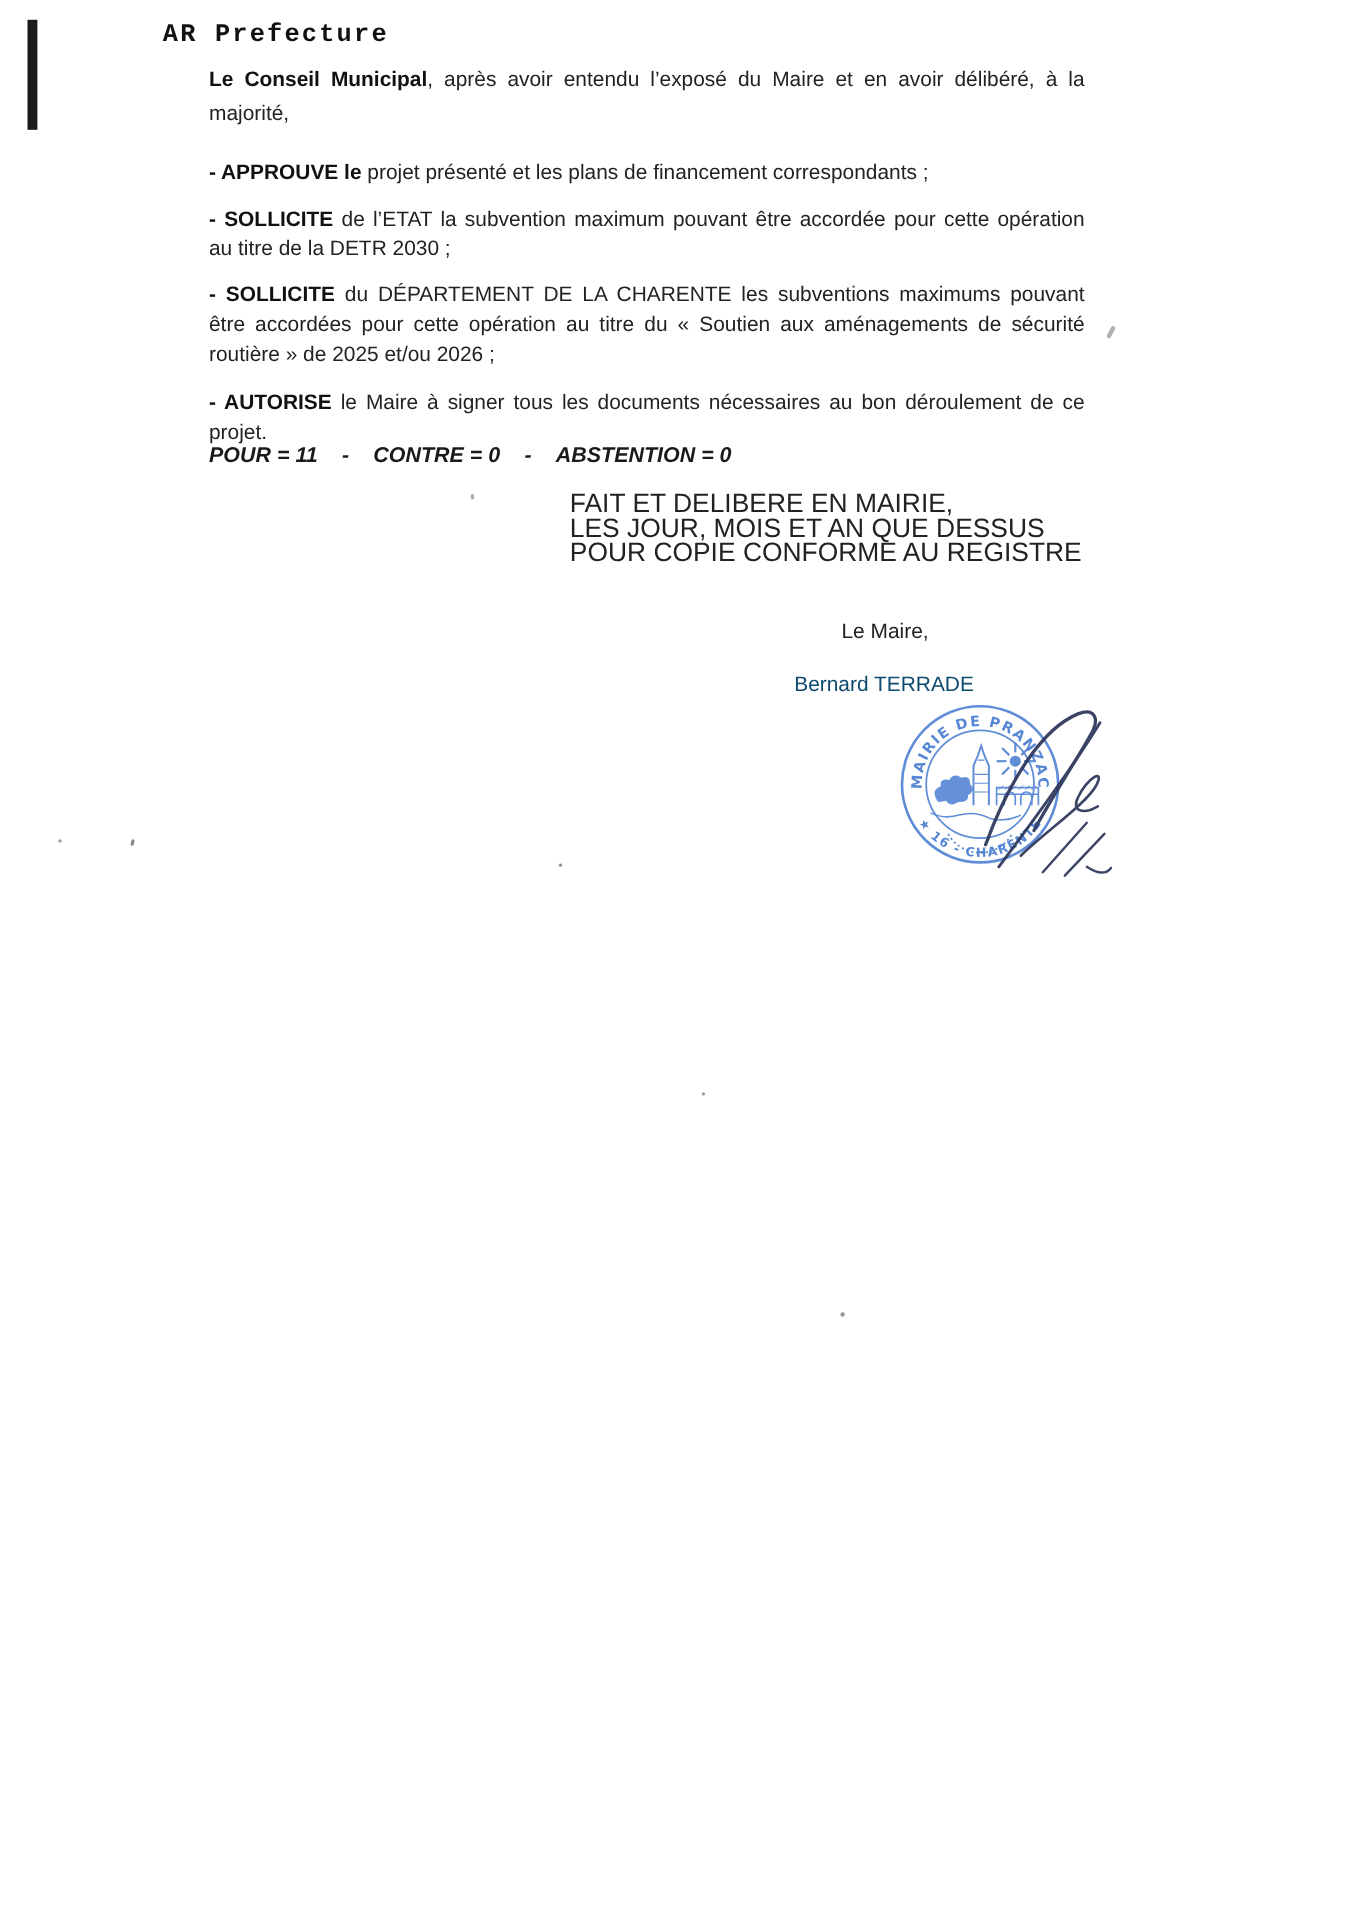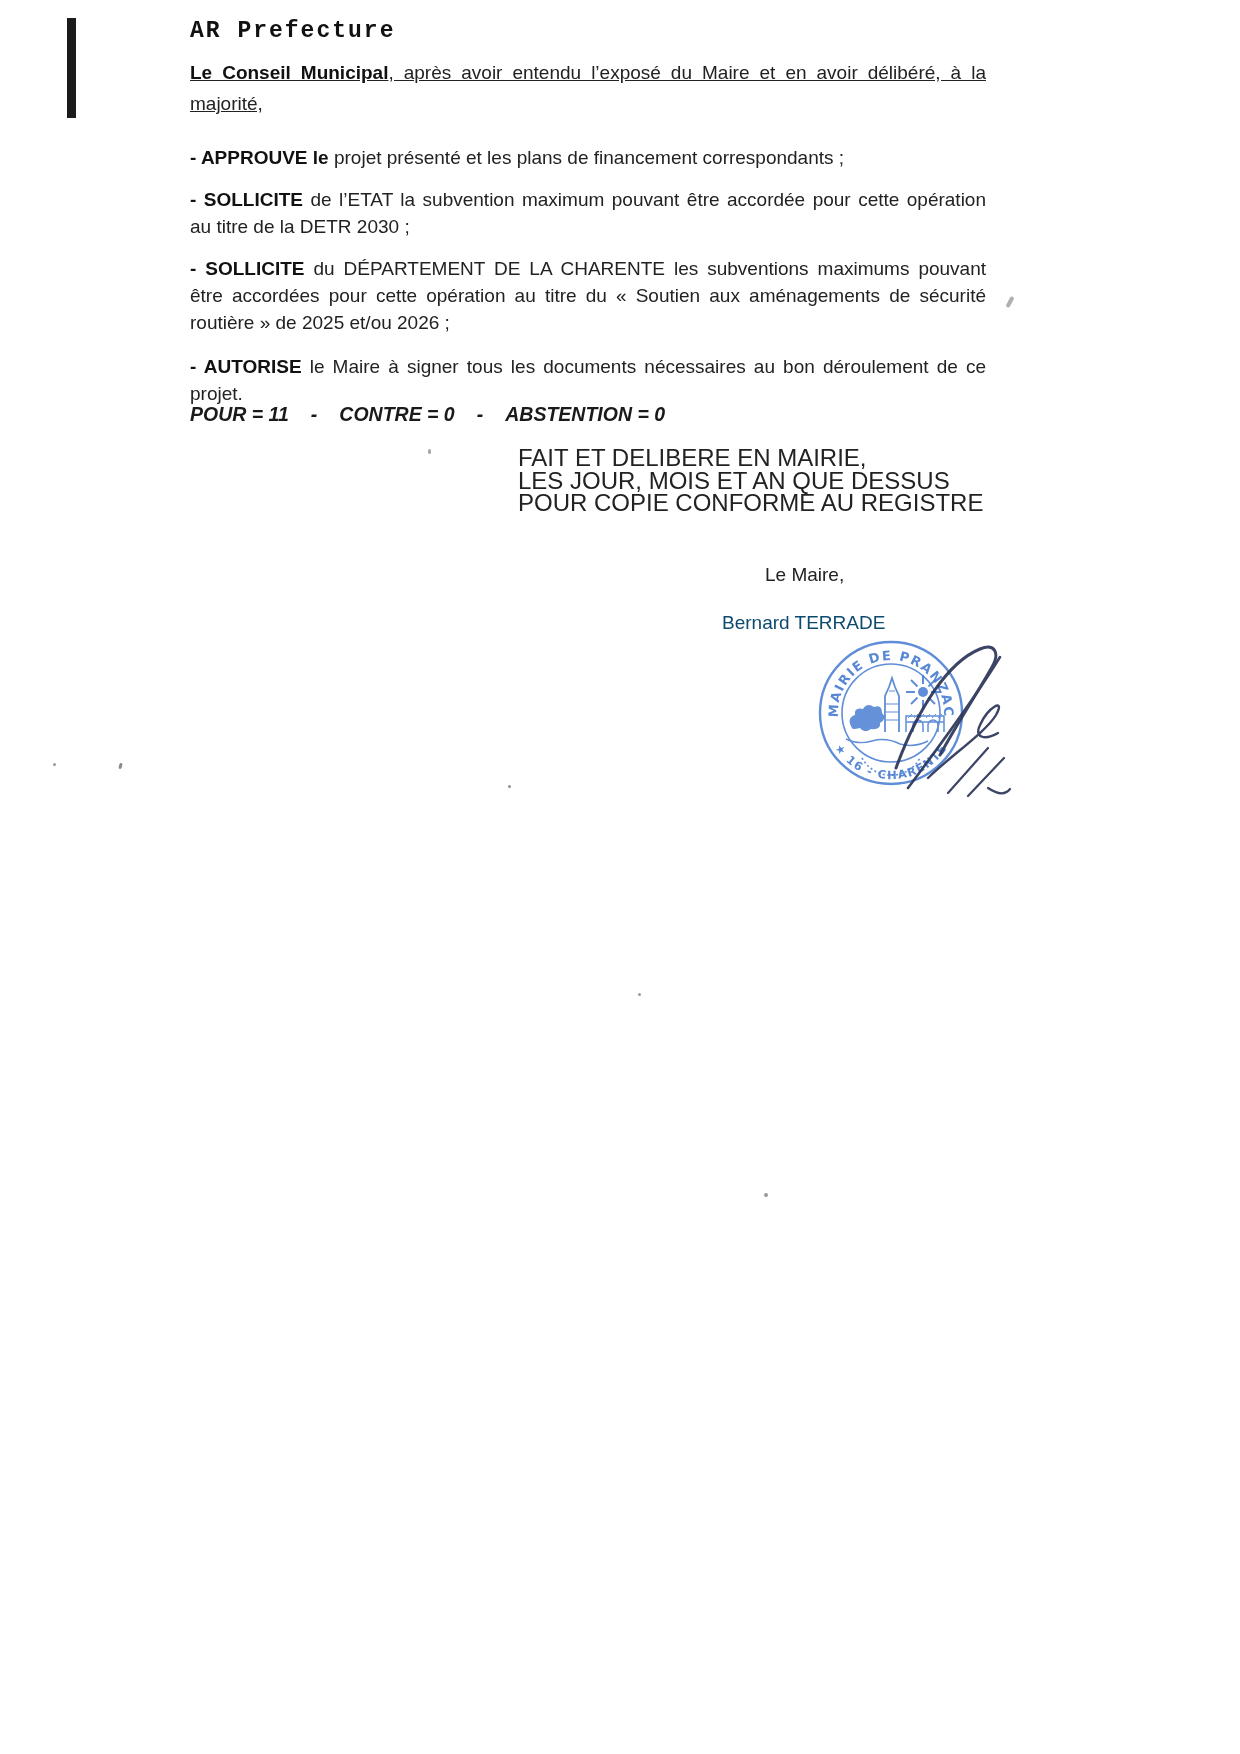--- a/index.html
+++ b/index.html
@@ -6,32 +6,32 @@
   .page {
     position:relative; width:1240px; height:1754px; background:#ffffff;
     font-family:"Liberation Sans", sans-serif; color:#1d1d1f; overflow:hidden;
   }
   
   .para {
     position:absolute; left:190px; width:796px;
     font-size:19px; line-height:27px; text-align:justify; color:#222;
   }
   .para b { color:#111; }
-  .intro { top:38px; line-height:31px;text-decoration:underline; }
+  .intro { top:38px; line-height:31px; }
   .p-approuve  { top:120px;margin-top:24px; }
   .p-sollicite1{ top:167px; }
   .p-sollicite2{ top:236px; }
   .p-autorise  { top:334px; }
   
   .vote {
     position:absolute; left:190px; top:403px; display:flex; gap:22px;
     font-size:19.5px; font-weight:bold; font-style:italic; color:#1a1a1a;
   }
   
-  .ar-wrap { position:absolute; left:25px; top:18px; width:450px; height:108px;margin-left:42px; }
+  .ar-wrap { position:absolute; left:25px; top:18px; width:450px; height:108px; }
   .ar-bar  { position:absolute; left:0; top:0; width:9px; height:100px; background:#1b1b1b; }
   .ar-title{
     position:absolute; left:123px; top:0; font-family:"Liberation Mono","DejaVu Sans Mono",monospace;
     font-weight:bold; font-size:23px; letter-spacing:2px; color:#111; white-space:nowrap;
   }
   .ar-box {
     position:absolute; left:11px; top:27px; width:424px; height:70px;
     border:2px solid #242424; padding:2px; background:transparent;
   }
   .ar-box-inner { width:100%; height:100%; border:1px solid #2e2e2e; box-sizing:border-box; padding:7px 0 0 7px; }

